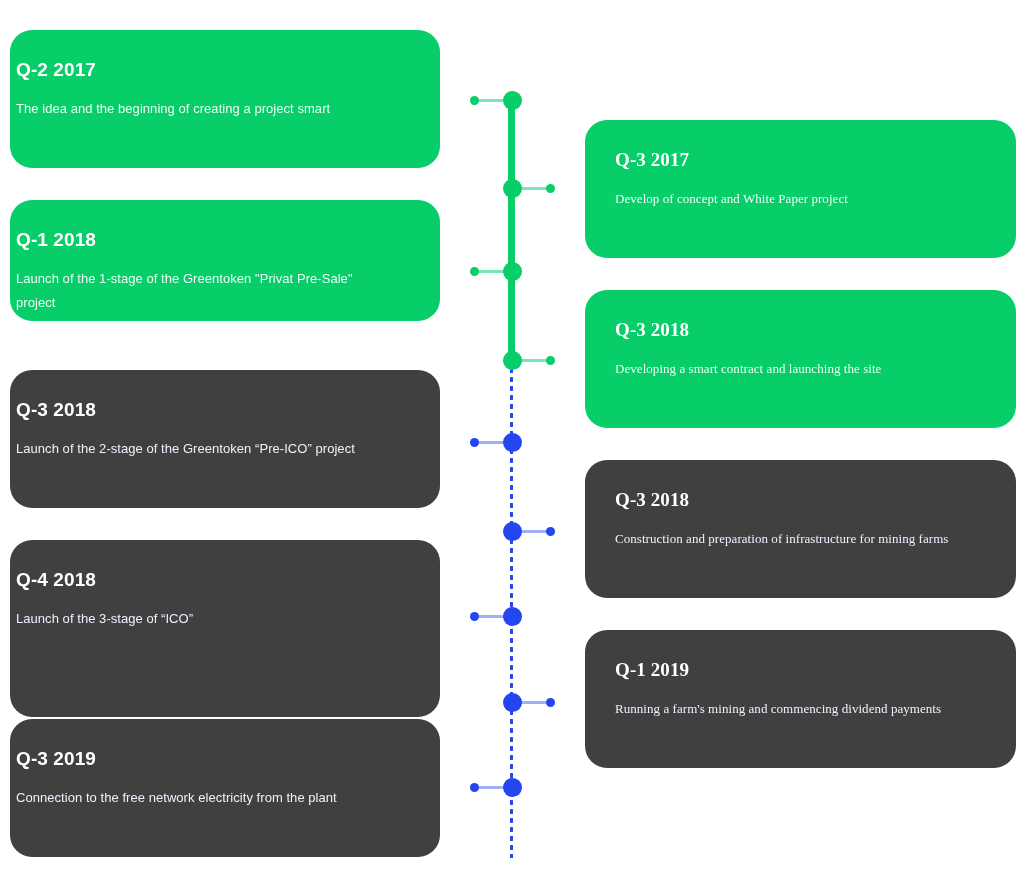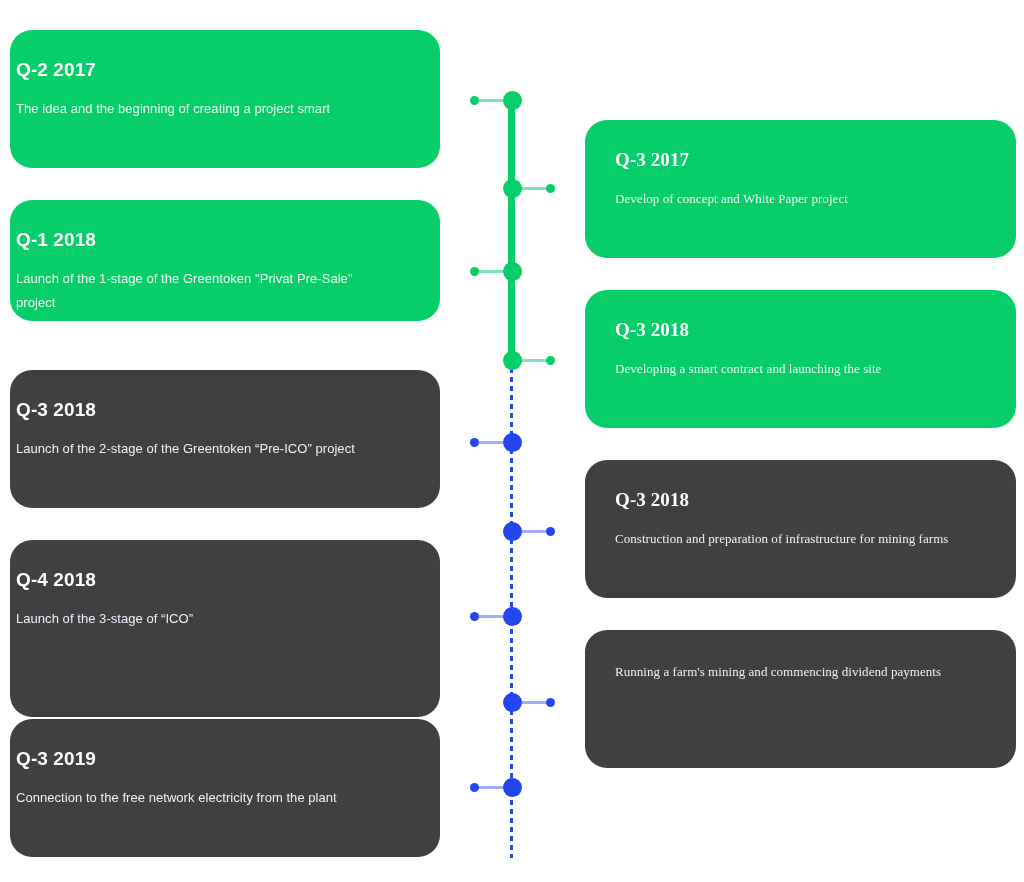--- a/index.html
+++ b/index.html
@@ -184,16 +184,17 @@
     <h3 class="card-title">Q-3 2018</h3>
     <p class="card-desc">Developing a smart contract and launching the site</p>
   </div>
 
   <div class="card right blue" style="top:460px; height:138px;">
     <h3 class="card-title">Q-3 2018</h3>
     <p class="card-desc">Construction and preparation of infrastructure for mining farms</p>
   </div>
 
   <div class="card right blue" style="top:630px; height:138px;">
+    <h3 class="card-title">Q-1 2019</h3>
     <p class="card-desc">Running a farm's mining and commencing dividend payments</p>
   </div>
 
 </div>
 
 </body></html>

